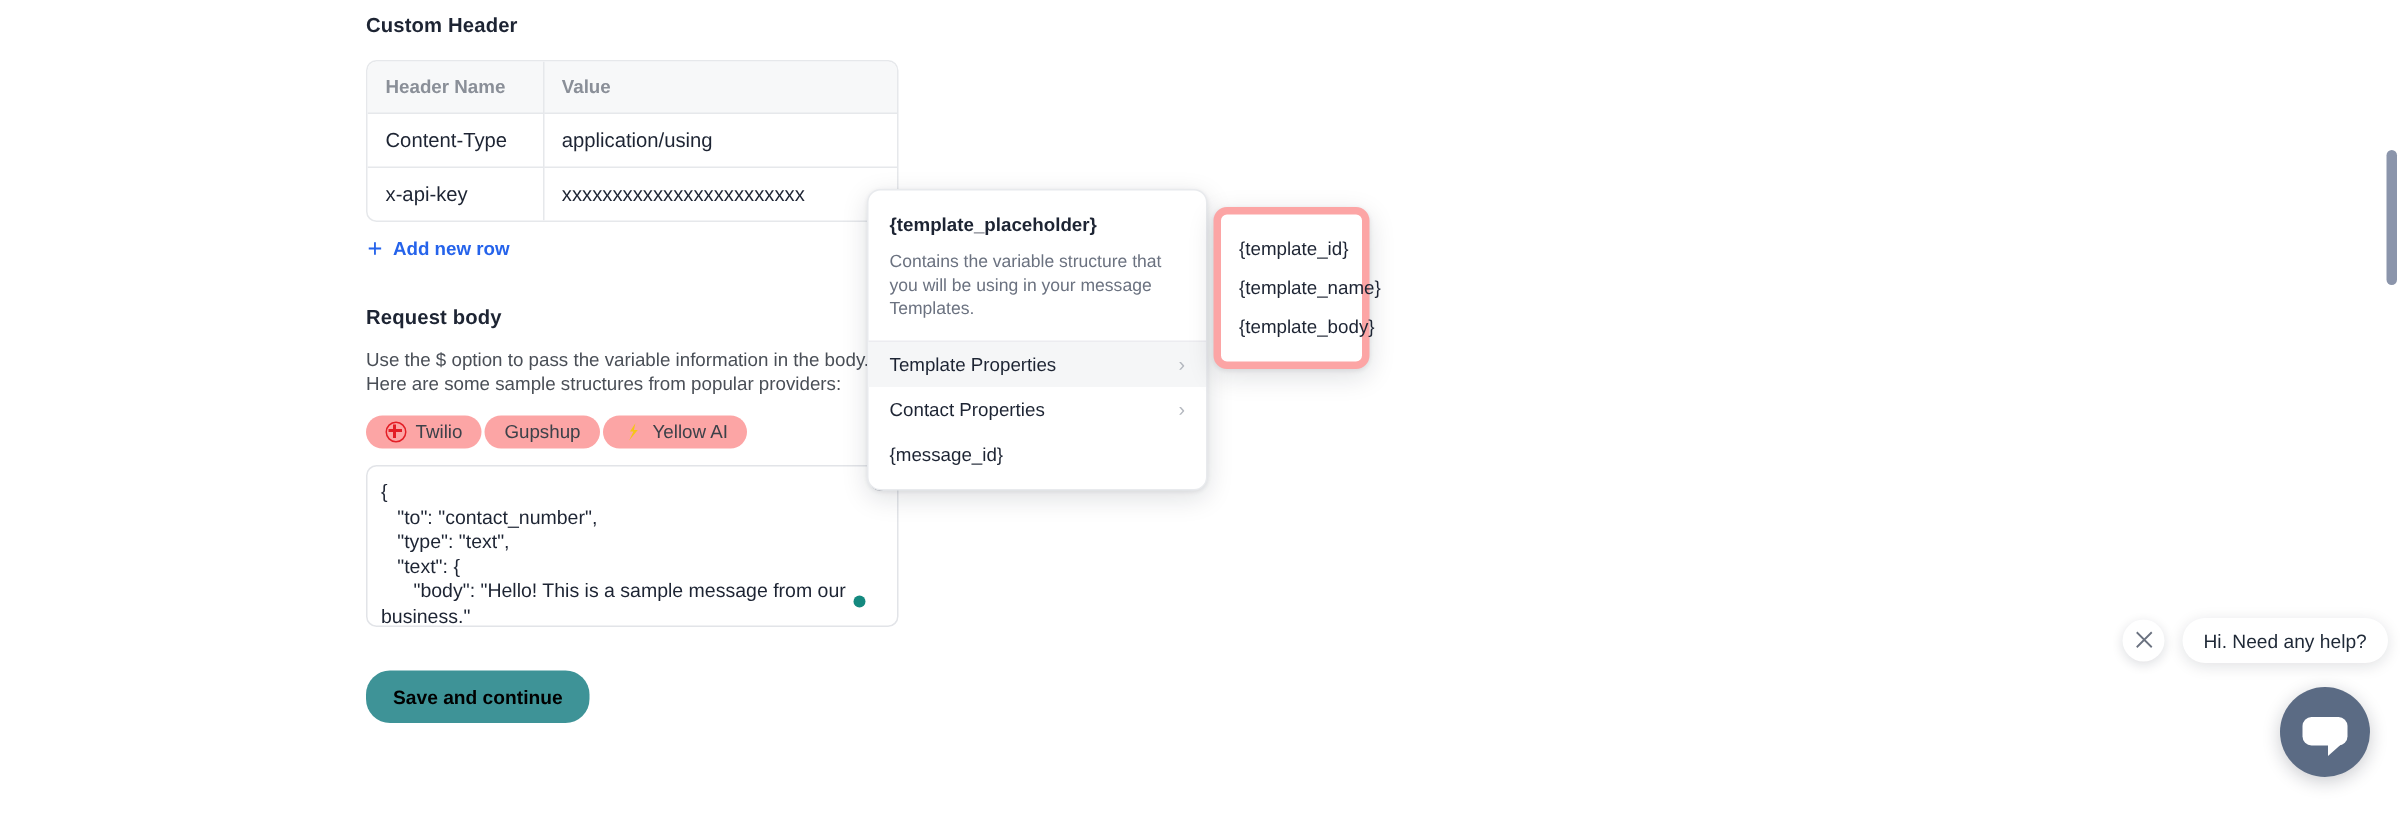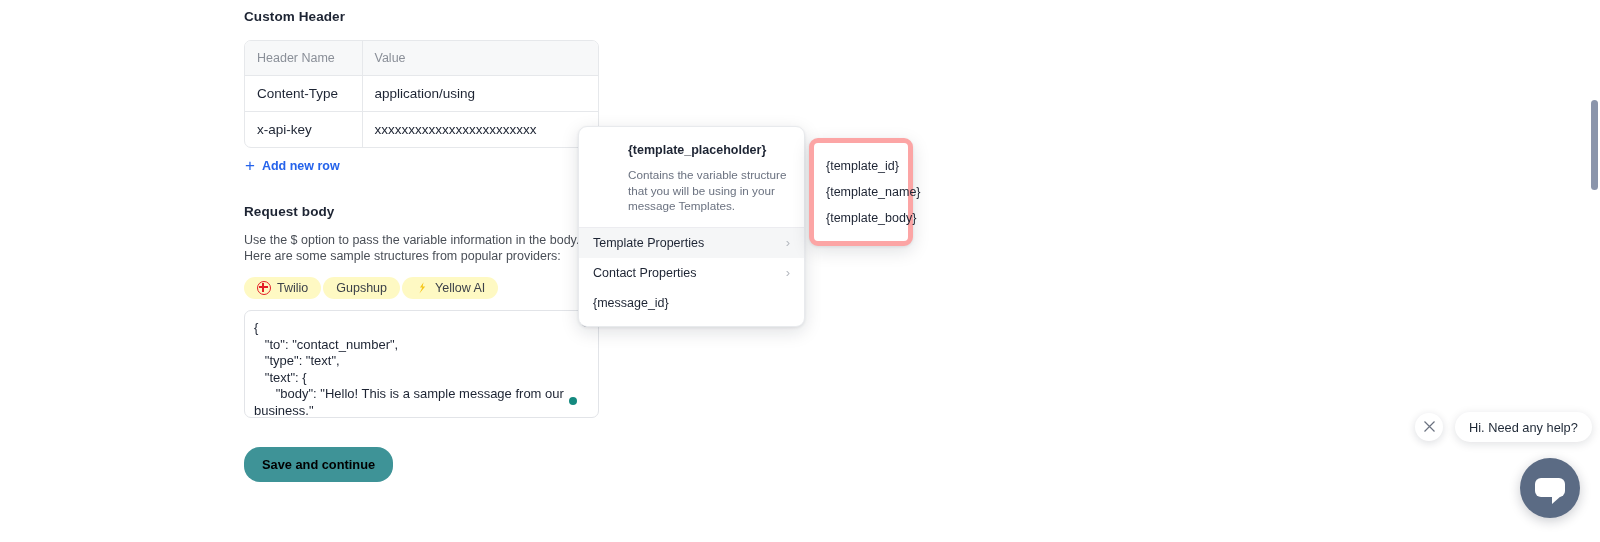--- a/index.html
+++ b/index.html
@@ -29,21 +29,21 @@
     border: 1px solid #e6e8eb;
     border-radius: 7px;
     overflow: hidden;
     background: #fff;
     border-collapse: collapse;
   }
   .hdr-table table { width: 100%; border-collapse: collapse; table-layout: fixed; }
   .hdr-table th {
     background: #f7f8f9;
     text-align: left;
-    font-weight: normal;
+    font-weight: bold;
     font-size: 12.5px;
     color: #8a8f98;
     padding: 10px 0 10px 12px;
     border-bottom: 1px solid #e6e8eb;
   }
   .hdr-table td {
     font-size: 13.5px;
     color: #1d2433;
     padding: 10px 0 10px 12px;
     border-bottom: 1px solid #e6e8eb;
@@ -79,21 +79,21 @@
     color: #4a4f57;
   }
 
   
   #provider-chips {
     position: absolute; left: 244px; top: 277px;
     display: flex; align-items: center; gap: 2px;
   }
   .chip {
     display: flex; align-items: center; gap: 6px;
-    background: #fef9c3;
+    background: #fca5a5;
     border-radius: 16px;
     padding: 4px 13px;
     font-size: 12.5px;
     color: #3c4149;
     cursor: pointer;
     white-space: nowrap;
   }
   .chip-label { line-height: 14px; }
   .twilio-ico {
     width: 14px; height: 14px; border-radius: 50%;
@@ -161,21 +161,21 @@
   #variable-menu {
     position: absolute; left: 578px; top: 126px;
     width: 227px;
     background: #ffffff;
     border: 1px solid #e8eaed;
     border-radius: 9px;
     box-shadow: 0 5px 18px rgba(16,24,40,.13), 0 1px 3px rgba(16,24,40,.08);
     z-index: 10;
     padding: 0 0 8px 0;
   }
-  #variable-menu .menu-head { padding: 16px 14px 13px 14px; margin-left: 35px; }
+  #variable-menu .menu-head { padding: 16px 14px 13px 14px; }
   .menu-title { font-size: 12.5px; font-weight: bold; color: #1d2433; }
   .menu-desc {
     margin-top: 10px;
     font-size: 11.7px;
     line-height: 15.5px;
     color: #6b7280;
   }
   .menu-sep { height: 1px; background: #ececf0; }
   .menu-item {
     display: flex; align-items: center; justify-content: space-between;

